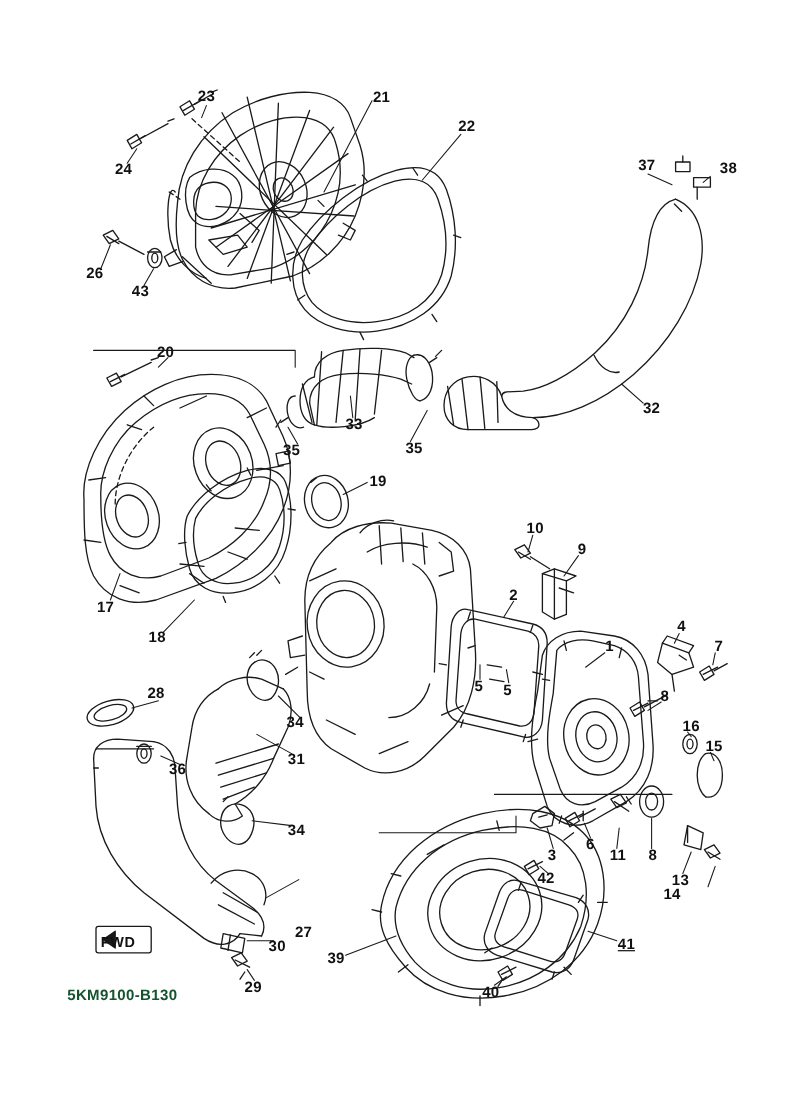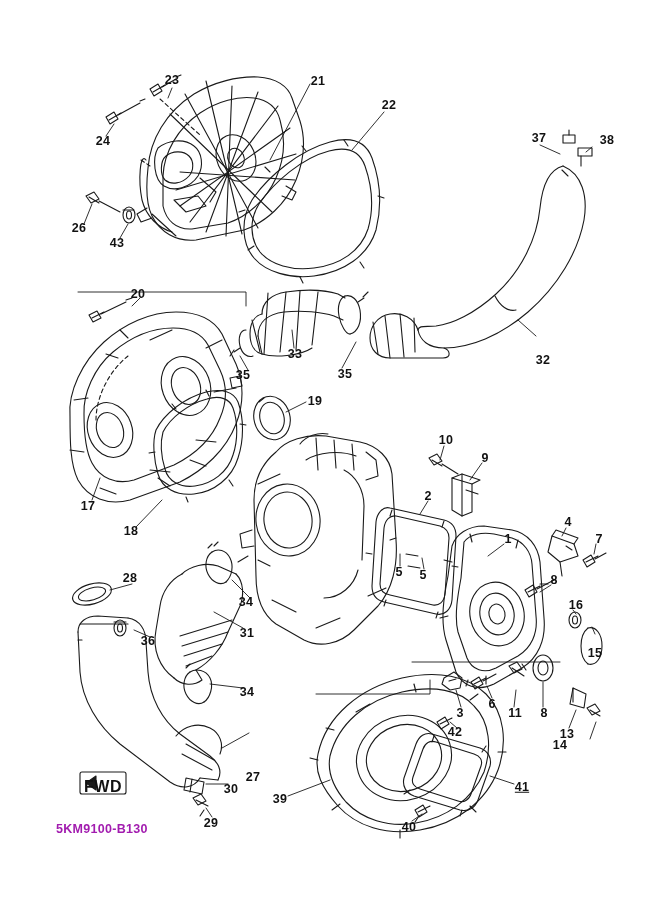--- a/index.html
+++ b/index.html
@@ -35,29 +35,29 @@
     transform: translate(-50%, -50%);
     letter-spacing: 0.2px;
   }
   .partno {
     position: absolute;
     left: 56px;
     top: 822px;
     font-family: "Liberation Sans", sans-serif;
     font-size: 12.5px;
     font-weight: 700;
-    color: #a21caf;
+    color: #14532d;
     letter-spacing: 0.3px;
   }
   .fwd-label {
     position: absolute;
     left: 84px;
     top: 778px;
     font-family: "Liberation Sans", sans-serif;
-    font-size: 16px;
+    font-size: 12px;
     font-weight: 700;
     color: #111111;
     letter-spacing: 0.5px;
   }
 </style>
 </head>
 <body>
 
 <div id="sheet">
 
@@ -534,40 +534,40 @@
   <div id="callouts">
       <div class="callout" style="left: 172px; top: 80px;">23</div>
       <div class="callout" style="left: 318px; top: 81px;">21</div>
       <div class="callout" style="left: 389px; top: 105px;">22</div>
       <div class="callout" style="left: 539px; top: 138px;">37</div>
       <div class="callout" style="left: 597px; top: 140px; margin-left: 10px;">38</div>
       <div class="callout" style="left: 103px; top: 141px;">24</div>
       <div class="callout" style="left: 79px; top: 228px;">26</div>
       <div class="callout" style="left: 117px; top: 243px;">43</div>
       <div class="callout" style="left: 138px; top: 294px;">20</div>
-      <div class="callout" style="left: 543px; top: 340px; margin-top: 20px;">32</div>
+      <div class="callout" style="left: 543px; top: 340px;">32</div>
       <div class="callout" style="left: 295px; top: 354px;">33</div>
       <div class="callout" style="left: 243px; top: 375px;">35</div>
       <div class="callout" style="left: 345px; top: 374px;">35</div>
       <div class="callout" style="left: 315px; top: 401px;">19</div>
       <div class="callout" style="left: 446px; top: 440px;">10</div>
       <div class="callout" style="left: 485px; top: 458px;">9</div>
       <div class="callout" style="left: 428px; top: 496px;">2</div>
       <div class="callout" style="left: 88px; top: 506px;">17</div>
       <div class="callout" style="left: 131px; top: 531px;">18</div>
       <div class="callout" style="left: 568px; top: 522px;">4</div>
       <div class="callout" style="left: 599px; top: 539px;">7</div>
       <div class="callout" style="left: 508px; top: 539px;">1</div>
       <div class="callout" style="left: 399px; top: 572px;">5</div>
       <div class="callout" style="left: 423px; top: 575px;">5</div>
       <div class="callout" style="left: 554px; top: 580px;">8</div>
       <div class="callout" style="left: 130px; top: 578px;">28</div>
       <div class="callout" style="left: 576px; top: 605px;">16</div>
       <div class="callout" style="left: 246px; top: 602px;">34</div>
-      <div class="callout" style="left: 595px; top: 622px; margin-top: 31px;">15</div>
+      <div class="callout" style="left: 595px; top: 622px;">15</div>
       <div class="callout" style="left: 148px; top: 641px;">36</div>
       <div class="callout" style="left: 247px; top: 633px;">31</div>
       <div class="callout" style="left: 460px; top: 713px;">3</div>
       <div class="callout" style="left: 515px; top: 713px;">11</div>
       <div class="callout" style="left: 492px; top: 704px;">6</div>
       <div class="callout" style="left: 544px; top: 713px;">8</div>
       <div class="callout" style="left: 567px; top: 734px;">13</div>
       <div class="callout" style="left: 560px; top: 745px;">14</div>
       <div class="callout" style="left: 247px; top: 692px;">34</div>
       <div class="callout" style="left: 455px; top: 732px;">42</div>

